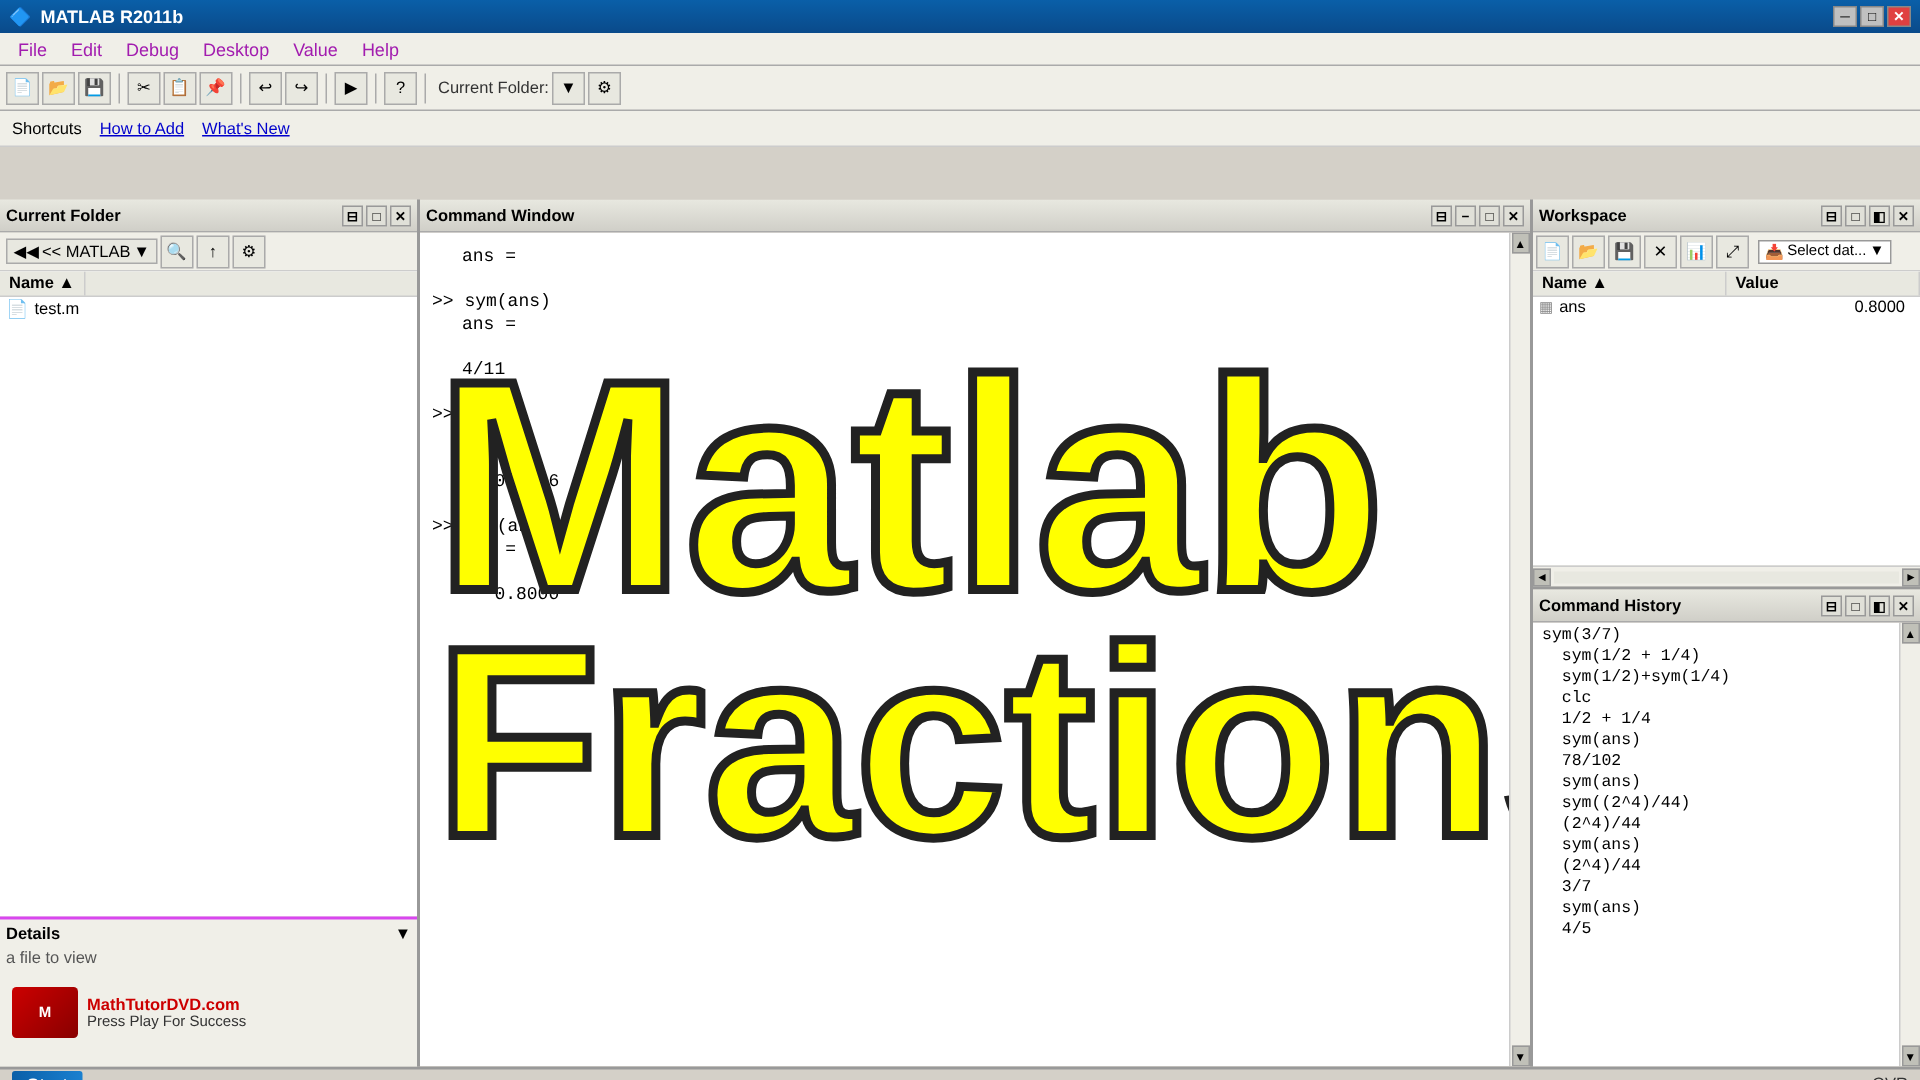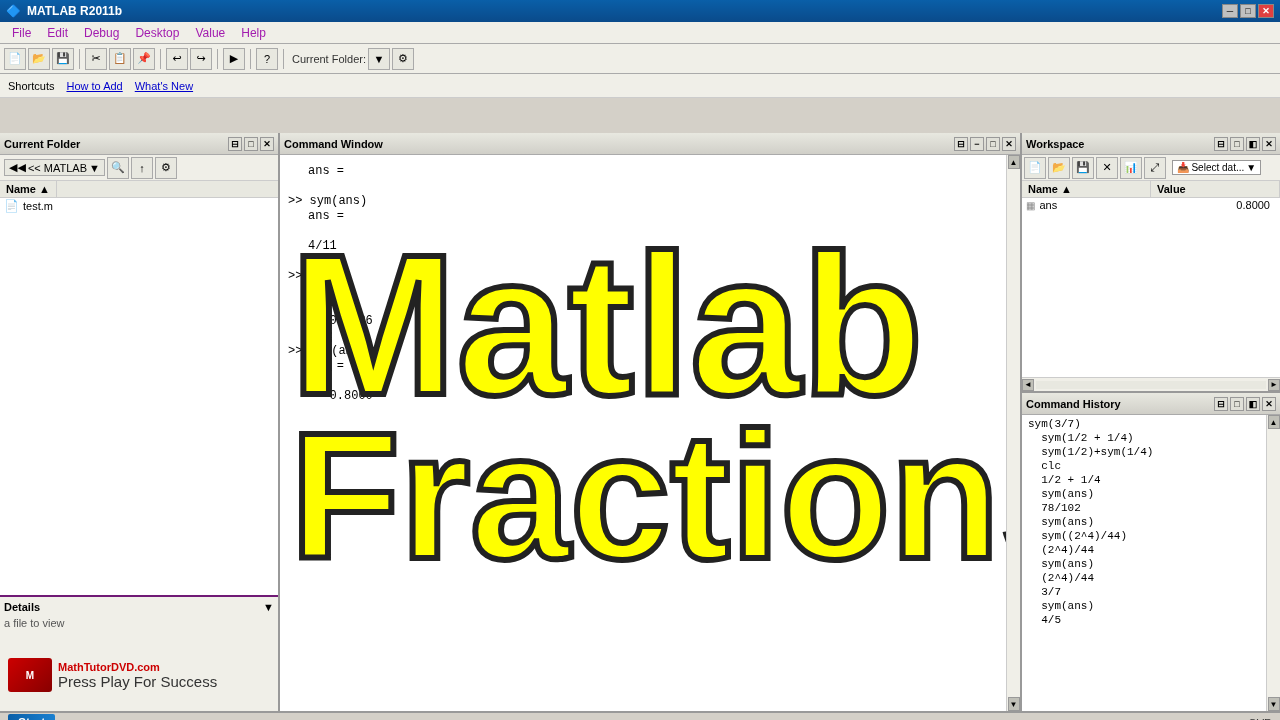--- a/index.html
+++ b/index.html
@@ -161,23 +161,23 @@
     .file-row {
       display: flex;
       align-items: center;
       padding: 1px 4px;
       font-size: 11px;
       cursor: pointer;
     }
     .file-icon { margin-right: 4px; font-size: 12px; }
 
     #details-panel {
-      height: 116px;
+      height: 100px;
       background: #f0efe8;
-      border-top: 2px solid #701a75;
+      border-top: 2px solid #d946ef;
       padding: 4px;
       font-size: 11px;
     }
     .details-header {
       font-weight: bold;
       display: flex;
       align-items: center;
       gap: 4px;
     }
 
@@ -592,16 +592,16 @@
   <div style="font-size:11px;color:#333;">OVR</div>
 </div>
 
 <div id="logo-area" style="position:fixed;bottom:28px;left:8px;z-index:20;">
   <div style="display:flex;align-items:center;gap:6px;">
     <div style="width:44px;height:34px;background:linear-gradient(135deg,#cc0000,#880000);border-radius:3px;display:flex;align-items:center;justify-content:center;">
       <span style="color:white;font-size:10px;font-weight:bold;">M</span>
     </div>
     <div>
       <div style="font-size:11px;font-weight:bold;color:#cc0000;font-family:Arial;">MathTutorDVD.com</div>
-      <div style="font-size:15px;color:#333;">Press Play For Success</div>
+      <div style="font-size:10px;color:#333;">Press Play For Success</div>
     </div>
   </div>
 </div>
 
 </body></html>

